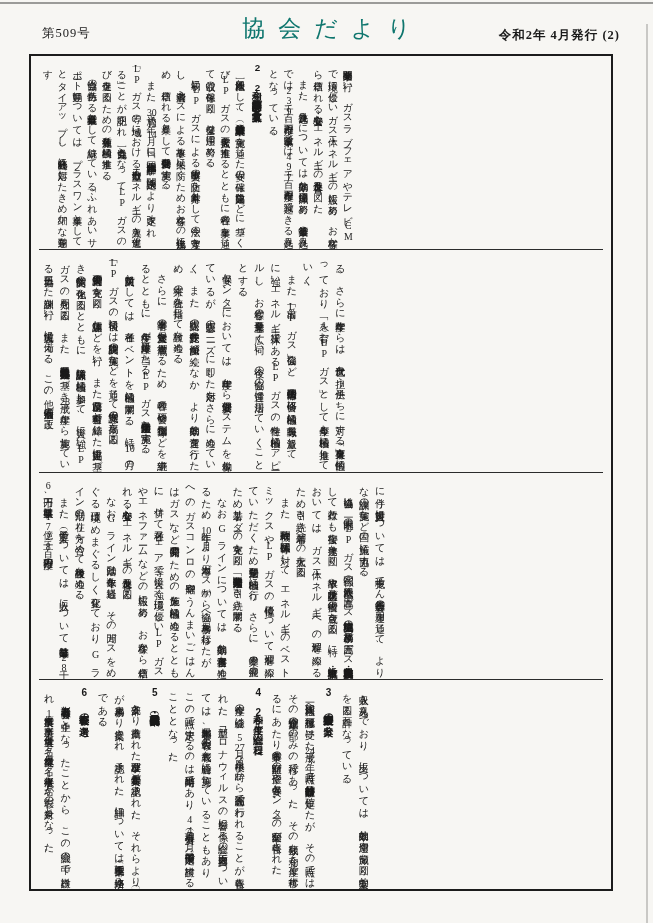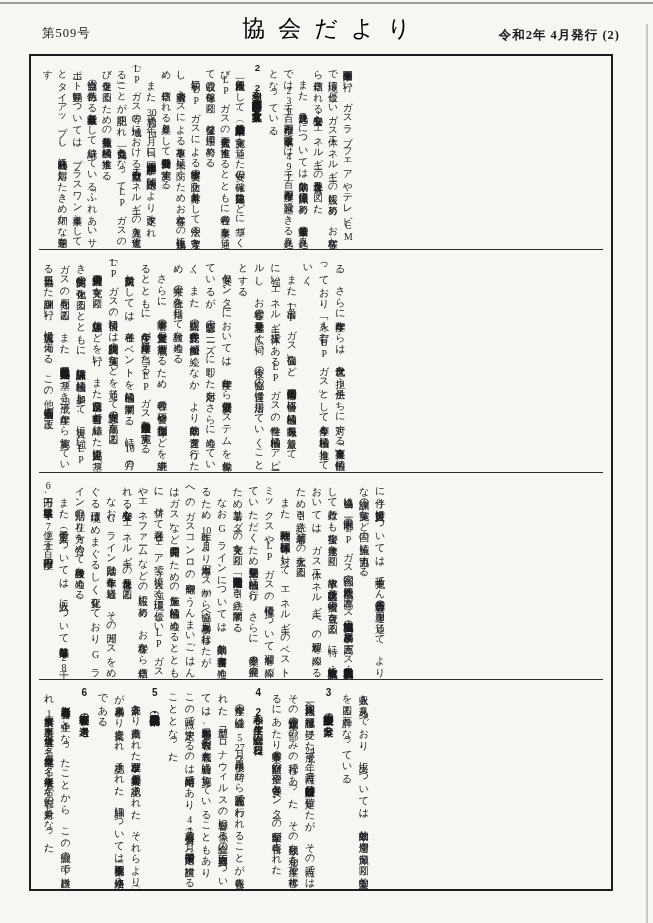--- a/index.html
+++ b/index.html
@@ -5,21 +5,21 @@
   html,body{margin:0;padding:0;background:#ffffff;}
   .paper{
     position:relative;width:653px;height:923px;background:#f7f6f3;
     font-family:"Liberation Serif","DejaVu Serif",serif;color:#1a1a1a;
     overflow:hidden;
   }
   .scan-top{position:absolute;left:0;top:2px;width:100%;height:2px;background:#9b9b99;}
   .scan-right{position:absolute;right:5px;top:24px;bottom:0;width:2px;background:#c9c8c5;}
   .hdr-issue{position:absolute;left:42px;top:25px;font-size:12.5px;letter-spacing:1px;}
   .hdr-title{position:absolute;left:0;right:0;top:13px;text-align:center;
-    font-size:23px;letter-spacing:13px;text-indent:13px;color:#000000;}
+    font-size:23px;letter-spacing:13px;text-indent:13px;color:#0f766e;}
   .hdr-date{position:absolute;right:33px;top:27px;font-size:12.5px;letter-spacing:1px;font-weight:bold;}
   .content-box{
     position:absolute;left:29px;top:54px;width:584px;height:837px;
     border:2.5px solid #1c1c1c;box-sizing:border-box;
     display:flex;flex-direction:column;background:#f7f6f3;
   }
   .band{overflow:hidden;box-sizing:border-box;}
   .b1{height:193px;}
   .b2{height:222px;}
   .b3{height:206px;}

